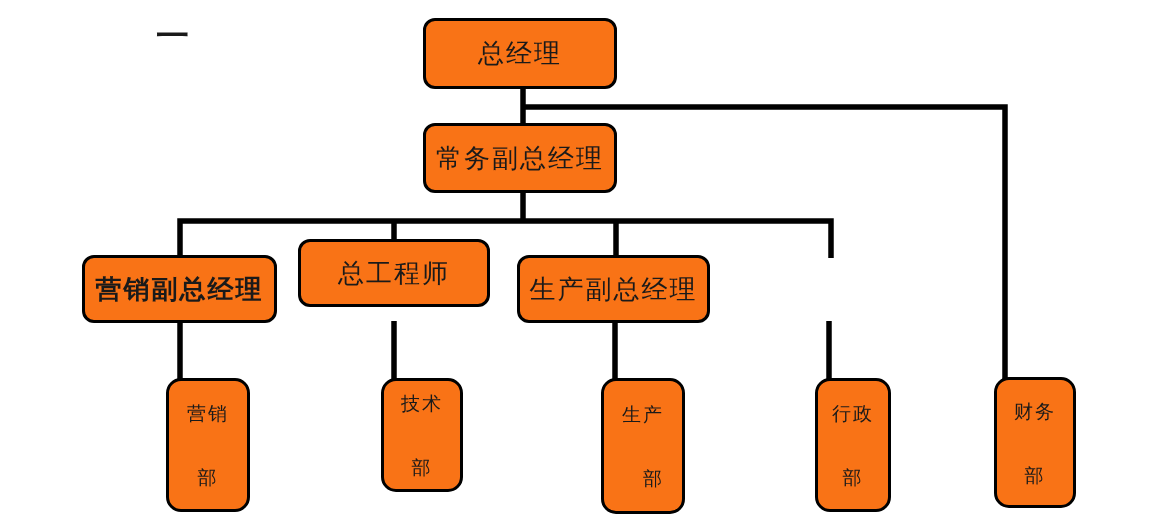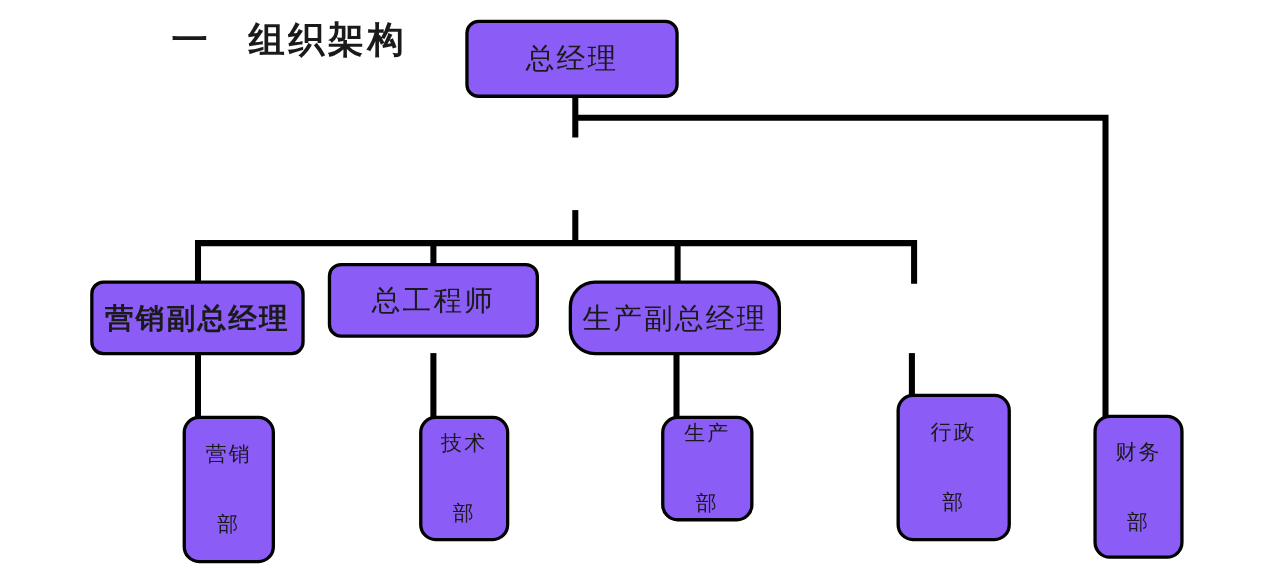--- a/index.html
+++ b/index.html
@@ -28,57 +28,56 @@
     position: absolute;
     left: 0; top: 0;
     width: 1150px;
     height: 518px;
   }
   .node {
     position: absolute;
     box-sizing: border-box;
     border: 3px solid #000000;
     border-radius: 12px;
-    background: #8b5cf6;
+    background: #f97316;
     display: flex;
     align-items: center;
     justify-content: center;
     font-size: 26px;
     letter-spacing: 2px;
     text-align: center;
     color: #1a1a1a;
   }
   .dept {
     border-radius: 15px;
     white-space: pre-line;
     line-height: 64px;
     font-size: 19px;
     margin-left: 28px;
   }
   
   .n-gm    { left: 423px; top: 18px;  width: 194px; height: 71px; }
   .n-edgm  { left: 423px; top: 123px; width: 194px; height: 70px; }
   .n-mdgm  { left: 82px;  top: 255px; width: 195px; height: 68px; font-weight: bold; }
   .n-ce    { left: 298px; top: 239px; width: 192px; height: 68px; }
-  .n-pdgm  { left: 517px; top: 255px; width: 193px; height: 68px; border-radius: 24px; }
+  .n-pdgm  { left: 517px; top: 255px; width: 193px; height: 68px; }
   .n-dgm   { left: 735px; top: 255px; width: 192px; height: 68px; }
   .n-mkt   { left: 138px; top: 378px; width: 84px;  height: 134px; }
   .n-tech  { left: 353px; top: 378px; width: 82px;  height: 114px; }
-  .n-prod  { left: 573px; top: 378px; width: 84px;  height: 96px; }
-  .n-admin { left: 787px; top: 358px; width: 104px;  height: 134px; }
+  .n-prod  { left: 573px; top: 378px; width: 84px;  height: 136px; text-align: right; }
+  .n-admin { left: 787px; top: 378px; width: 76px;  height: 134px; }
   .n-fin   { left: 966px; top: 377px; width: 82px;  height: 131px; text-align: center; }
 </style>
 </head>
 <body>
 
 <div class="canvas">
 
   <div class="heading">
     <span>一</span>
-    <span>组织架构</span>
   </div>
 
   <svg id="wires" viewBox="0 0 1150 518">
 
     <line x1="523" y1="87" x2="523" y2="125" stroke-width="5.5" stroke="#000000"></line>
 
     <path d="M523 107 H1005 V379" fill="none" stroke-width="5.5" stroke="#000000"></path>
 
     <line x1="523" y1="191" x2="523" y2="223" stroke-width="5.5" stroke="#000000"></line>
 
@@ -87,20 +86,21 @@
     <line x1="616" y1="219" x2="616" y2="258" stroke-width="5.5" stroke="#000000"></line>
 
     <line x1="180" y1="321" x2="180" y2="381" stroke-width="5.5" stroke="#000000"></line>
     <line x1="394" y1="321" x2="394" y2="381" stroke-width="5.5" stroke="#000000"></line>
     <line x1="615" y1="321" x2="615" y2="381" stroke-width="5.5" stroke="#000000"></line>
     <line x1="829" y1="321" x2="829" y2="381" stroke-width="5.5" stroke="#000000"></line>
   </svg>
 
   <div class="node n-gm">总经理</div>
 
+  <div class="node n-edgm">常务副总经理</div>
 
   <div class="node n-mdgm">营销副总经理</div>
 
   <div class="node n-ce">总工程师</div>
 
   <div class="node n-pdgm">生产副总经理</div>
 
 
   <div class="node dept n-mkt">营销
 部</div>

